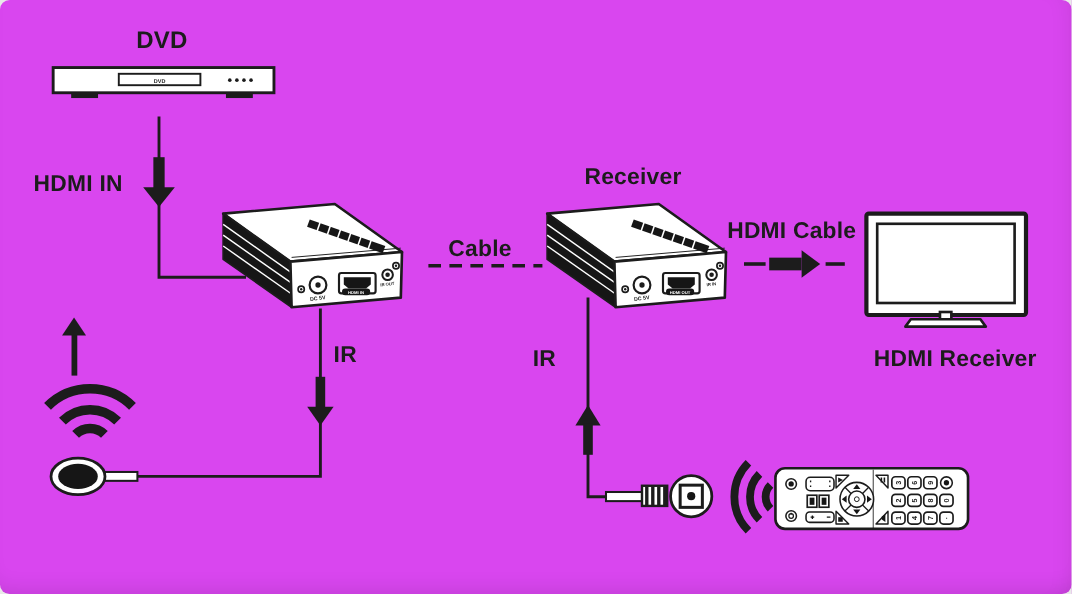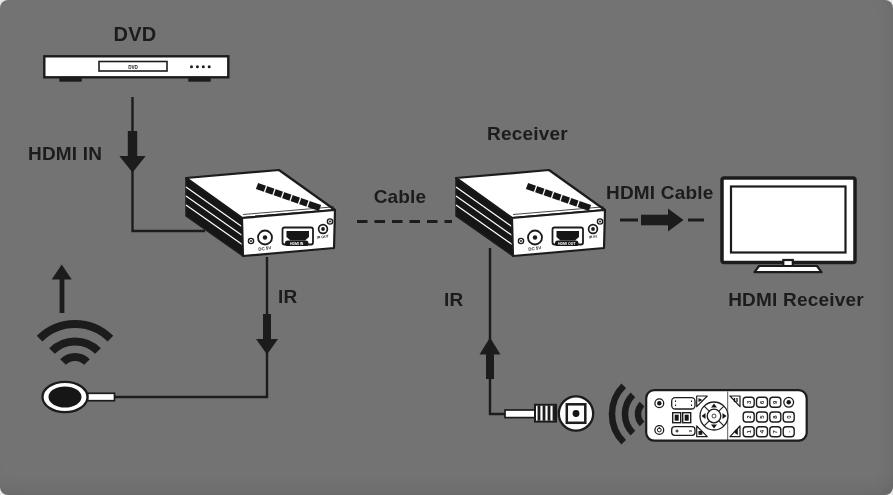--- a/index.html
+++ b/index.html
@@ -1,17 +1,17 @@
 <!DOCTYPE html>
 <html><head>
 <meta charset="utf-8">
 <style>
   html,body{margin:0;padding:0;background:#e9e9e9;}
   #canvas{
-    position:relative;width:893px;height:495px;background:#737373;
+    position:relative;width:893px;height:495px;background:#d946ef;
     overflow:hidden;border-radius:8px;
     box-shadow:inset 0 -16px 20px -16px rgba(0,0,0,.14), inset -16px 0 20px -18px rgba(0,0,0,.10);
     font-family:"Liberation Sans",sans-serif;
   }
   .abs{position:absolute;}
   .lbl{
     position:absolute;font-weight:700;color:#1c1c1c;white-space:nowrap;
     font-size:19px;line-height:1;letter-spacing:.2px;text-align:center;
   }
   svg{display:block;overflow:visible;}
@@ -251,20 +251,20 @@
       <circle cx="143.7" cy="13.3" r="2.2" fill="#161616"></circle>
       <rect x="138.2" y="23" width="11" height="10" rx="3" fill="#fff" stroke="#1c1c1c" stroke-width="1.4"></rect>
       <text x="143.7" y="30" transform="rotate(-90 143.7 28)">0</text>
       <rect x="138.2" y="37.7" width="11" height="10" rx="3" fill="#fff" stroke="#1c1c1c" stroke-width="1.4"></rect>
       <text x="143.7" y="44.7" transform="rotate(-90 143.7 42.7)">·</text>
     </g>
   </svg>
 
   <div class="lbl" style="left:80px;top:24px;width:110px;font-size:20px">DVD</div>
   <div class="lbl" style="left:28px;top:144px">HDMI IN</div>
-  <div class="lbl" style="left:355px;top:187px;width:90px">Cable</div>
-  <div class="lbl" style="left:455px;top:124px;width:145px">Receiver</div>
+  <div class="lbl" style="left:355px;top:198px;width:90px">Cable</div>
+  <div class="lbl" style="left:455px;top:138px;width:145px">Receiver</div>
   <div class="lbl" style="left:606px;top:183px">HDMI Cable</div>
   <div class="lbl" style="left:278px;top:287px">IR</div>
   <div class="lbl" style="left:444px;top:290px">IR</div>
   <div class="lbl" style="left:716px;top:290px;width:160px">HDMI Receiver</div>
 
 </div>
 
 </body></html>

